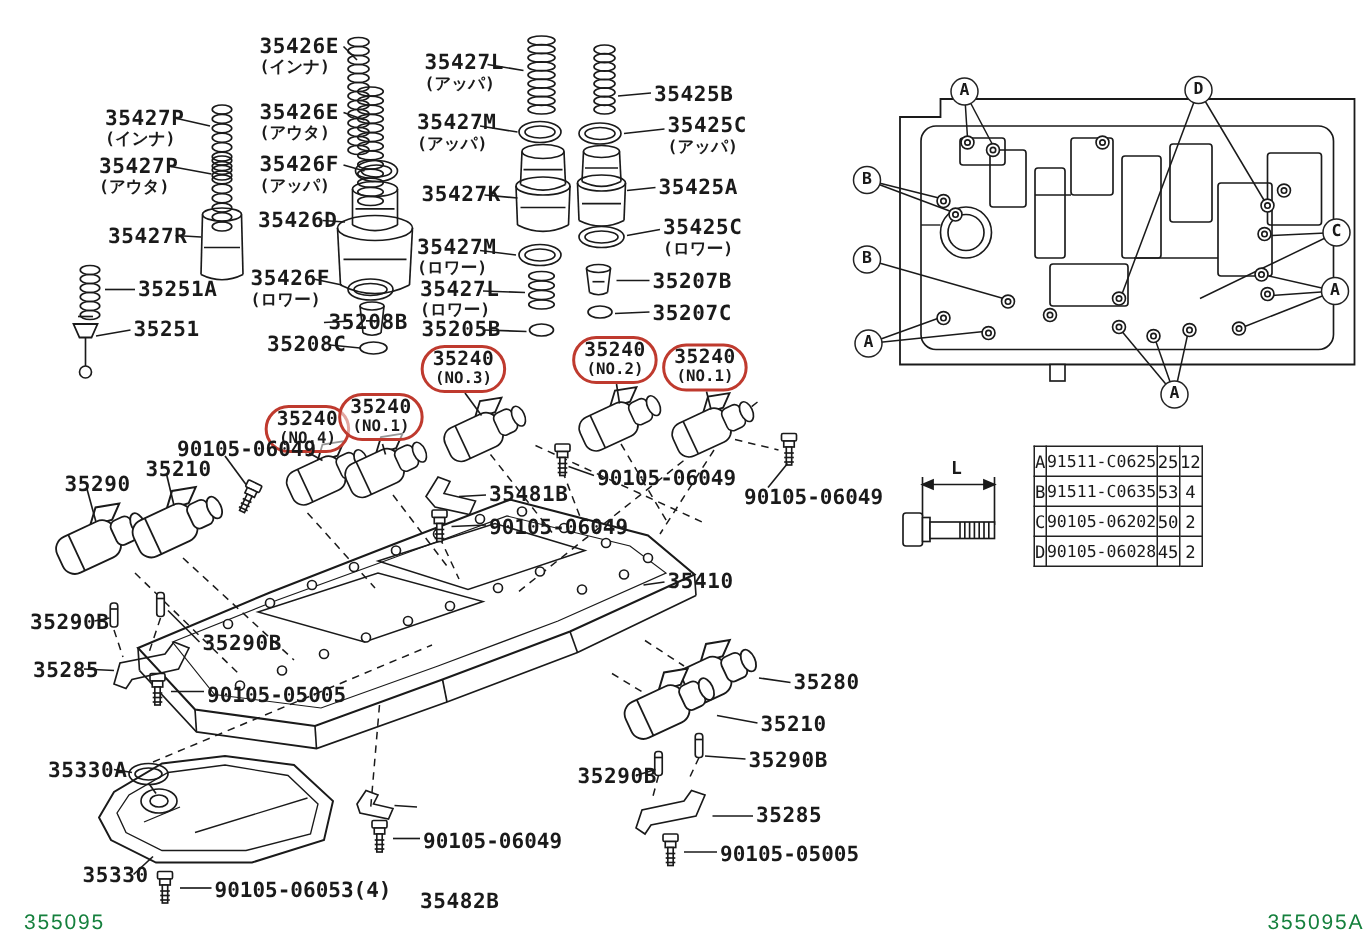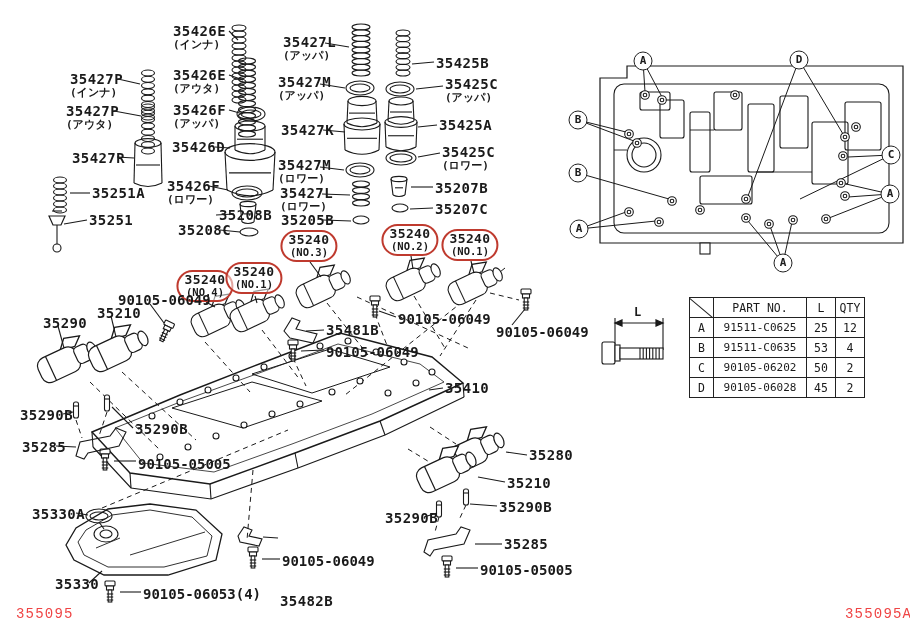--- a/index.html
+++ b/index.html
@@ -21,22 +21,22 @@
   table.parts{position:absolute;left:689px;top:297px;z-index:3;border-collapse:collapse;
         font-size:11.5px;table-layout:fixed;}
   table.parts th,table.parts td{border:1.5px solid #222;text-align:center;padding:0;height:19px;
         font-weight:normal;background:transparent;overflow:hidden;}
   .cw0{width:23px}.cw1{width:92px}.cw2{width:28px}.cw3{width:28px}
   td.pn{font-weight:bold;font-size:11px;letter-spacing:0;}
   .diag-cell{position:relative;}
   .diag-line{position:absolute;left:0;top:0;width:30px;border-top:1.3px solid #222;
         transform:rotate(40deg);transform-origin:0 0;}
   .dim-label{position:absolute;left:634px;top:305px;z-index:3;font-size:12px;font-weight:bold;}
-  .footer{position:absolute;z-index:3;font-family:Liberation Mono, monospace;font-size:14px;
-        letter-spacing:1.2px;color:#ef4444;}
+  .footer{position:absolute;z-index:3;font-family:Liberation Sans, sans-serif;font-size:14px;
+        letter-spacing:1.2px;color:#15803d;}
   .footer.left{left:16px;top:606px;}
   .footer.right{left:845px;top:606px;}
 </style>
 </head>
 <body>
 
 <div class="page">
   <svg id="art" width="910" height="628" viewBox="0 0 910 628">
       <ellipse cx="239" cy="28" rx="7" ry="3" fill="none" stroke="#1a1a1a" stroke-width="1.1"></ellipse>
       <ellipse cx="239" cy="34" rx="7" ry="3" fill="none" stroke="#1a1a1a" stroke-width="1.1"></ellipse>
@@ -571,28 +571,20 @@
       <div class="label" style="left: 32px; top: 507px;"><span>35330A</span></div>
       <div class="label" style="left: 55px; top: 577px;"><span>35330</span></div>
       <div class="label small" style="left: 143px; top: 587px;"><span>90105-06053(4)</span></div>
       <div class="label" style="left: 280px; top: 562px; margin-top: 32px;"><span>35482B</span></div>
       <div class="label small" style="left: 282px; top: 554px;"><span>90105-06049</span></div>
     </div>
 
 
   <table class="parts">
     <tbody>
-        <tr>
-      <th class="cw0 diag-cell">
-            <span class="diag-line"></span>
-          </th>
-      <th class="cw1">PART NO.</th>
-      <th class="cw2">L</th>
-      <th class="cw3">QTY</th>
-    </tr>
     <tr>
       <td>A</td>
       <td class="pn">91511-C0625</td>
       <td>25</td>
       <td>12</td>
     </tr>
     <tr>
       <td>B</td>
       <td class="pn">91511-C0635</td>
       <td>53</td>

